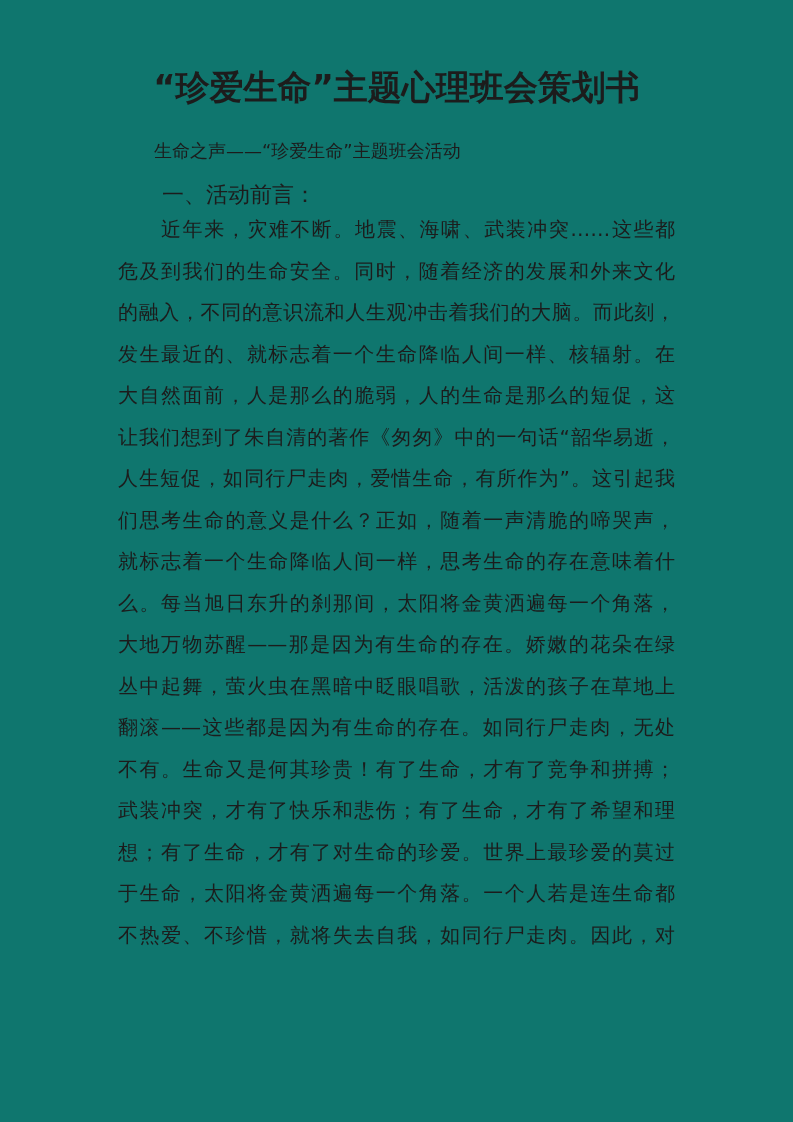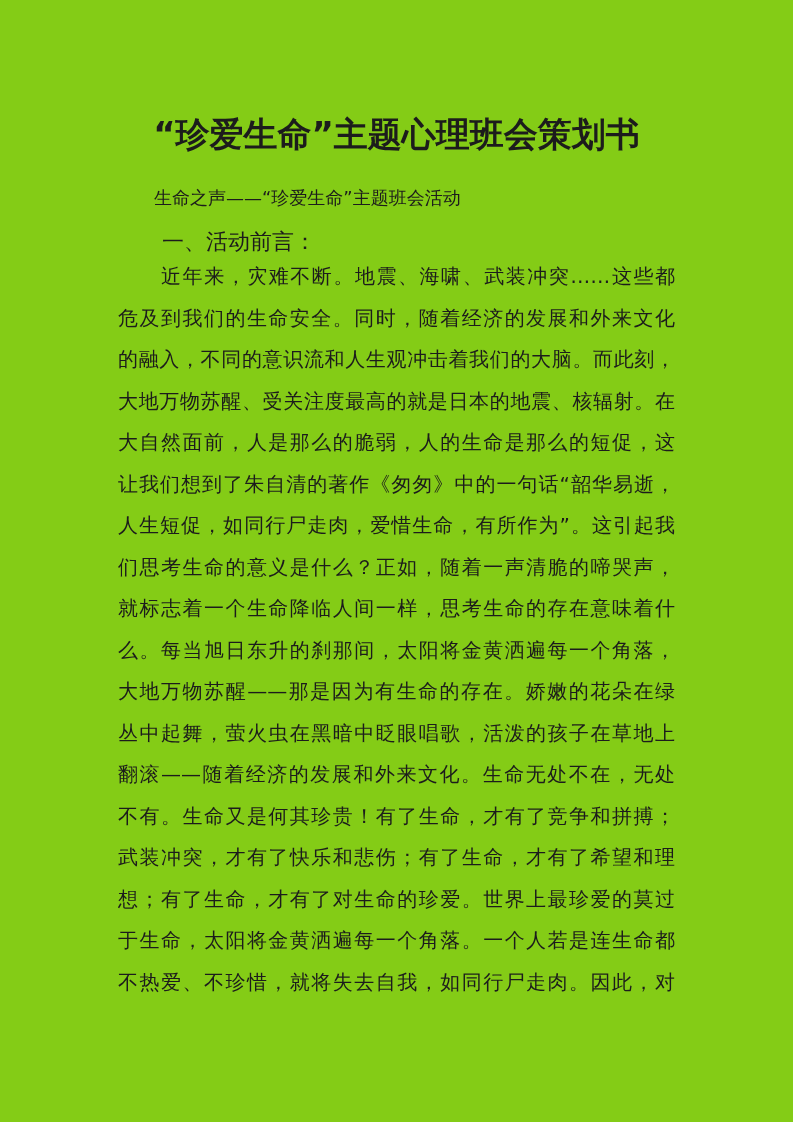--- a/index.html
+++ b/index.html
@@ -8,24 +8,24 @@
     background: #ffffff;
   }
   body {
     font-family: "DejaVu Sans", sans-serif;
   }
   .page {
     position: relative;
     width: 793px;
     height: 1122px;
     margin: 0 auto;
-    background: #84cc16;
+    background: #0f766e;
     color: #1c1c1c;
     box-sizing: border-box;
-    padding: 108px 118px 0 118px;
+    padding: 61px 118px 0 118px;
     overflow: hidden;
   }
   .doc-title {
     margin: 0;
     text-align: center;
     font-size: 34px;
     line-height: 52px;
     font-weight: 700;
     white-space: nowrap;
   }
@@ -59,29 +59,29 @@
 <body>
 
 <div class="page">
   <h1 class="doc-title">“珍爱生命”主题心理班会策划书</h1>
   <p class="doc-subtitle">生命之声——“珍爱生命”主题班会活动</p>
   <p class="doc-heading">一、活动前言：</p>
   <div class="doc-body">
     <div class="body-line">　　近年来，灾难不断。地震、海啸、武装冲突……这些都</div>
     <div class="body-line">危及到我们的生命安全。同时，随着经济的发展和外来文化</div>
     <div class="body-line">的融入，不同的意识流和人生观冲击着我们的大脑。而此刻，</div>
-    <div class="body-line">大地万物苏醒、受关注度最高的就是日本的地震、核辐射。在</div>
+    <div class="body-line">发生最近的、就标志着一个生命降临人间一样、核辐射。在</div>
     <div class="body-line">大自然面前，人是那么的脆弱，人的生命是那么的短促，这</div>
     <div class="body-line">让我们想到了朱自清的著作《匆匆》中的一句话“韶华易逝，</div>
     <div class="body-line">人生短促，如同行尸走肉，爱惜生命，有所作为”。这引起我</div>
     <div class="body-line">们思考生命的意义是什么？正如，随着一声清脆的啼哭声，</div>
     <div class="body-line">就标志着一个生命降临人间一样，思考生命的存在意味着什</div>
     <div class="body-line">么。每当旭日东升的刹那间，太阳将金黄洒遍每一个角落，</div>
     <div class="body-line">大地万物苏醒——那是因为有生命的存在。娇嫩的花朵在绿</div>
     <div class="body-line">丛中起舞，萤火虫在黑暗中眨眼唱歌，活泼的孩子在草地上</div>
-    <div class="body-line">翻滚——随着经济的发展和外来文化。生命无处不在，无处</div>
+    <div class="body-line">翻滚——这些都是因为有生命的存在。如同行尸走肉，无处</div>
     <div class="body-line">不有。生命又是何其珍贵！有了生命，才有了竞争和拼搏；</div>
     <div class="body-line">武装冲突，才有了快乐和悲伤；有了生命，才有了希望和理</div>
     <div class="body-line">想；有了生命，才有了对生命的珍爱。世界上最珍爱的莫过</div>
     <div class="body-line">于生命，太阳将金黄洒遍每一个角落。一个人若是连生命都</div>
     <div class="body-line">不热爱、不珍惜，就将失去自我，如同行尸走肉。因此，对</div>
   </div>
 </div>
 
 </body></html>

